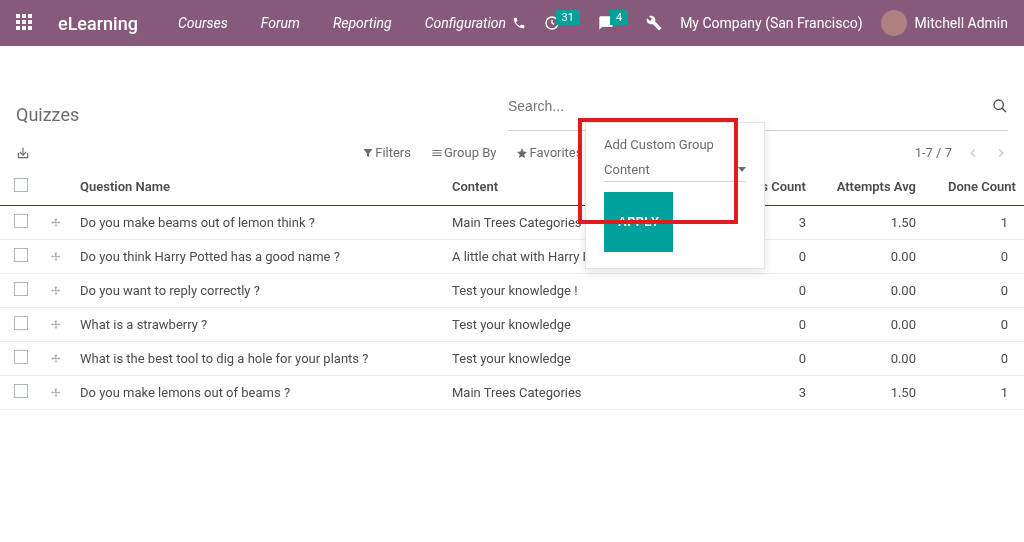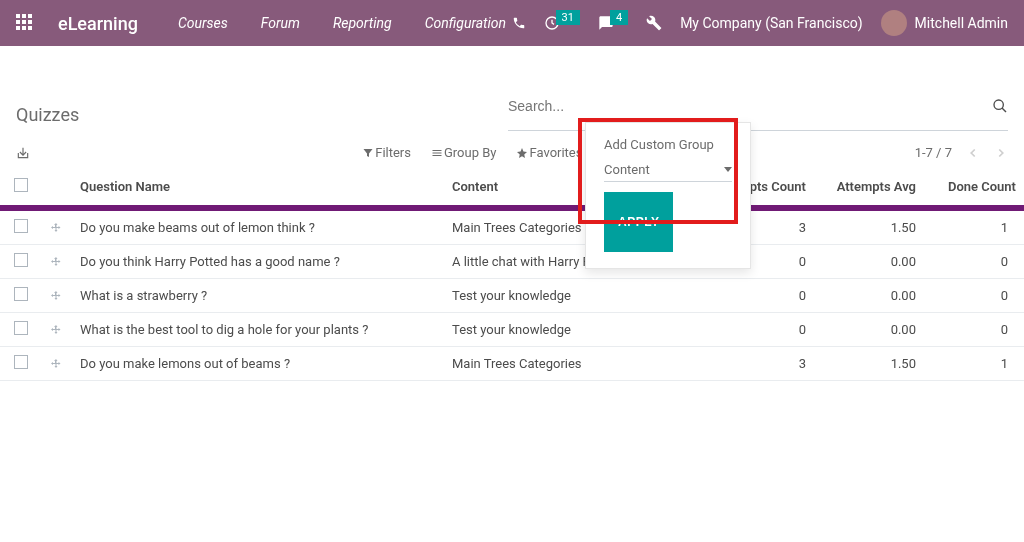--- a/index.html
+++ b/index.html
@@ -28,29 +28,29 @@
   
   .cp-bottom { display: flex; align-items: center; margin-top: 14px; padding-bottom: 8px; }
   .export-icon { cursor: pointer; color: #6c6c6c; }
   .search-options { margin-left: auto; display: flex; align-items: center; gap: 20px; color: #6c6c6c; }
   .search-opt { display: flex; align-items: center; gap: 1px; cursor: pointer; font-size: 13px; }
   .pager-area { margin-left: auto; display: flex; align-items: center; gap: 14px; color: #6c6c6c; }
   .pager-btn { cursor: pointer; color: #cfcfcf; font-size: 16px; }
   .cp-spacer { flex: 1; }
   
   
-  .dropdown { position: absolute; background: #fff; border: 1px solid #e5e5e5; box-shadow: 0 4px 10px rgba(0,0,0,0.1); padding: 14px 18px 16px 18px; left: 585px; top: 122px; width: 166px; z-index: 10; }
+  .dropdown { position: absolute; background: #fff; border: 1px solid #e5e5e5; box-shadow: 0 4px 10px rgba(0,0,0,0.1); padding: 14px 18px 16px 18px; left: 585px; top: 122px; width: 180px; z-index: 10; }
   .dropdown-highlight { position: absolute; border: 4px solid #e21c1c; left: 578px; top: 118px; width: 160px; height: 106px; z-index: 11; pointer-events: none; }
   .dropdown-title { color: #6c6c6c; font-size: 13px; margin-bottom: 8px; }
   .dropdown-select { display: flex; justify-content: space-between; align-items: center; border-bottom: 1px solid #ced4da; padding: 2px 0 4px 0; color: #6c6c6c; font-size: 13px; margin-bottom: 10px; cursor: pointer; }
   .dropdown-apply { background: #00A09D; color: #fff; border: none; padding: 23px 14px; font-size: 12px; font-weight: 600; letter-spacing: 0.5px; cursor: pointer; }
   
   
   table { width: 100%; border-collapse: collapse; font-size: 13px; }
-  thead th { text-align: left; font-weight: 600; color: #4c4c4c; padding: 10px 8px; border-bottom: 6px solid #701a75; margin-left: 44px; }
+  thead th { text-align: left; font-weight: 600; color: #4c4c4c; padding: 10px 8px; border-bottom: 1px solid #701a75; margin-left: 44px; }
   tbody td { padding: 8px 8px; border-bottom: 1px solid #e9ecef; color: #4c4c4c; }
   .col-handle { width: 30px; text-align: center; color: #adb5bd; }
   .col-check { width: 42px; text-align: center; }
   .num { text-align: right; }
   .checkbox { width: 14px; height: 14px; border: 1.5px solid #adb5bd; display: inline-block; cursor: pointer; }
   .drag-handle { cursor: move; color: #adb5bd; }
   
   svg { display: block; }
   .icon-16 { width: 16px; height: 16px; }
   .icon-14 { width: 14px; height: 14px; }
@@ -214,20 +214,31 @@
         <td>A little chat with Harry Potted</td>
         <td class="num">0</td>
         <td class="num">0.00</td>
         <td class="num" style="padding-right:16px;">0</td>
       </tr>
       <tr>
         <td class="col-check"><span class="checkbox"></span></td>
         <td class="col-handle"><span class="drag-handle"><svg class="icon-12" viewBox="0 0 24 24" fill="#adb5bd">
               <path d="M12 2l3 4h-2v4h4V8l4 3-4 3v-2h-4v4h2l-3 4-3-4h2v-4H6v2l-4-3 4-3v2h4V6H8l4-4z"></path>
             </svg></span></td>
+        <td>Do you want to reply correctly ?</td>
+        <td>Test your knowledge !</td>
+        <td class="num">0</td>
+        <td class="num">0.00</td>
+        <td class="num" style="padding-right:16px;">0</td>
+      </tr>
+      <tr>
+        <td class="col-check"><span class="checkbox"></span></td>
+        <td class="col-handle"><span class="drag-handle"><svg class="icon-12" viewBox="0 0 24 24" fill="#adb5bd">
+              <path d="M12 2l3 4h-2v4h4V8l4 3-4 3v-2h-4v4h2l-3 4-3-4h2v-4H6v2l-4-3 4-3v2h4V6H8l4-4z"></path>
+            </svg></span></td>
         <td>What is a strawberry ?</td>
         <td>Test your knowledge</td>
         <td class="num">0</td>
         <td class="num">0.00</td>
         <td class="num" style="padding-right:16px;">0</td>
       </tr>
       <tr>
         <td class="col-check"><span class="checkbox"></span></td>
         <td class="col-handle"><span class="drag-handle"><svg class="icon-12" viewBox="0 0 24 24" fill="#adb5bd">
               <path d="M12 2l3 4h-2v4h4V8l4 3-4 3v-2h-4v4h2l-3 4-3-4h2v-4H6v2l-4-3 4-3v2h4V6H8l4-4z"></path>

